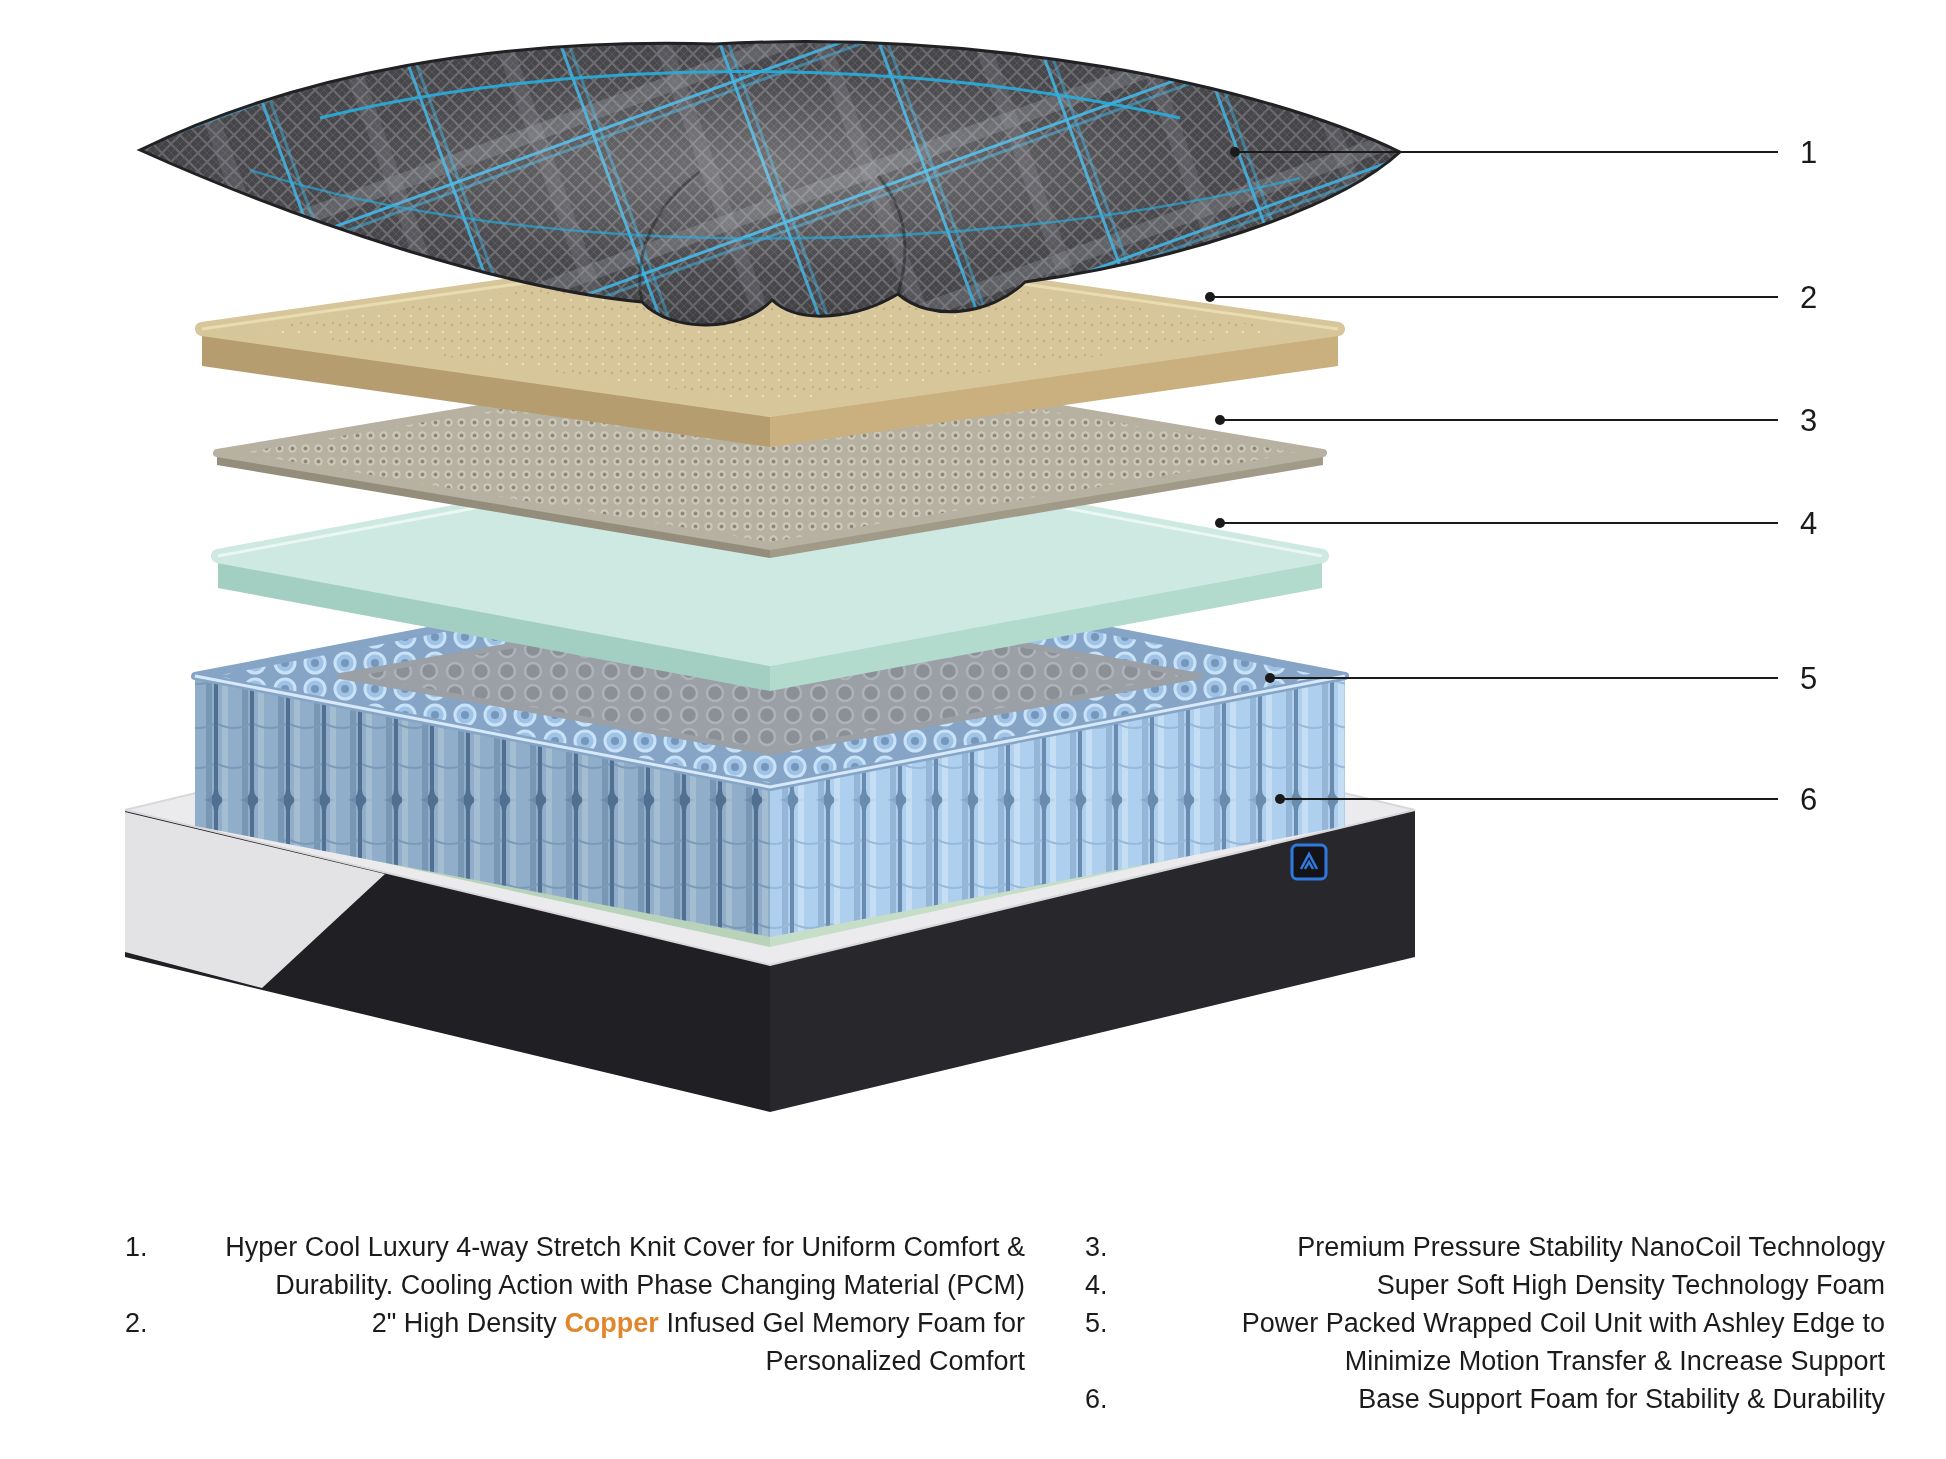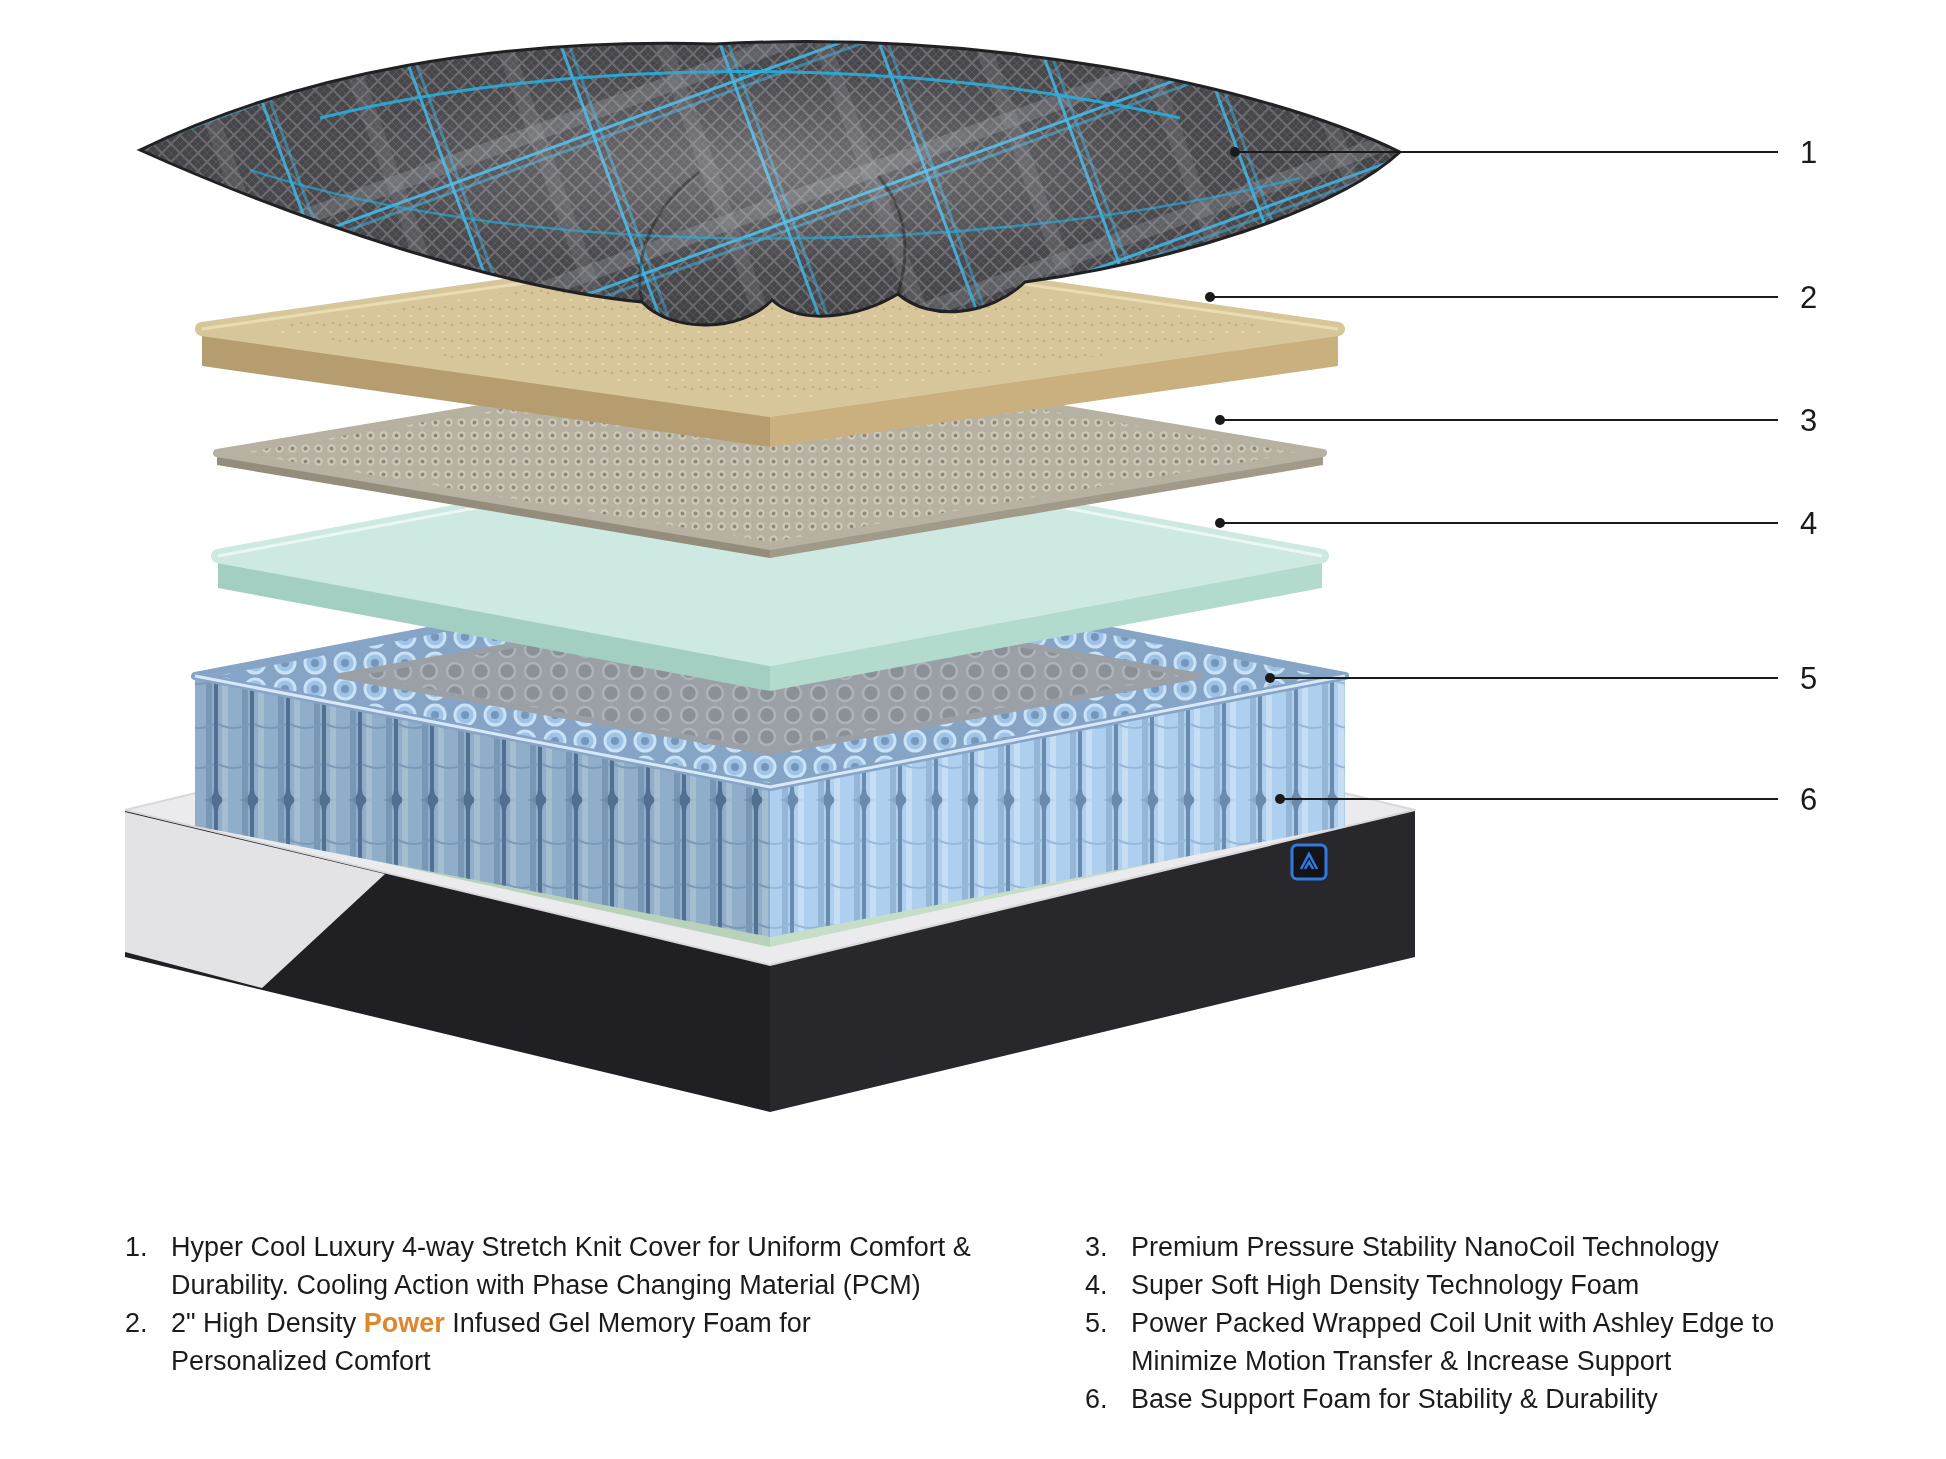--- a/index.html
+++ b/index.html
@@ -11,21 +11,21 @@
   svg{display:block;}
   .callout-num{font-family:"Liberation Sans",sans-serif;font-size:31px;fill:#1a1a1a;}
   .legend{
     position:absolute;left:125px;top:1228px;display:flex;gap:60px;
     font-size:27px;line-height:38px;color:#1b1b1b;
   }
   .legend-col-left{width:900px;flex:none;}
   .legend-col-right{width:800px;flex:none;}
   .legend-item{display:flex;align-items:flex-start;}
   .legend-item .num{width:46px;flex:none;}
-  .legend-item .txt{flex:1;white-space:pre-line;}
+  .legend-item .txt{flex:1;white-space:pre-line;text-align:right;}
   .copper{color:#e0862c;font-weight:700;}
   .bold{font-weight:400;}
 </style>
 </head>
 <body>
 
 <div class="diagram-wrap">
 <svg width="1946" height="1160" viewBox="0 0 1946 1160">
   <defs>
     <path id="coverShape" d="M 140 150
@@ -176,21 +176,21 @@
 
 <div class="legend">
   <div class="legend-col-left">
       <div class="legend-item">
         <span class="num">1.</span>
         <span class="txt"><span>Hyper Cool Luxury 4-way Stretch Knit Cover for Uniform Comfort &amp;
 Durability. Cooling Action with Phase Changing Material (PCM)</span></span>
       </div>
       <div class="legend-item">
         <span class="num">2.</span>
-        <span class="txt"><span>2" High Density </span><span class="copper">Power</span><span> Infused Gel Memory Foam for
+        <span class="txt"><span>2" High Density </span><span class="copper">Copper</span><span> Infused Gel Memory Foam for
 Personalized Comfort</span></span>
       </div>
     </div>
   <div class="legend-col-right">
       <div class="legend-item">
         <span class="num">3.</span>
         <span class="txt"><span>Premium Pressure Stability NanoCoil Technology</span></span>
       </div>
       <div class="legend-item">
         <span class="num">4.</span>

